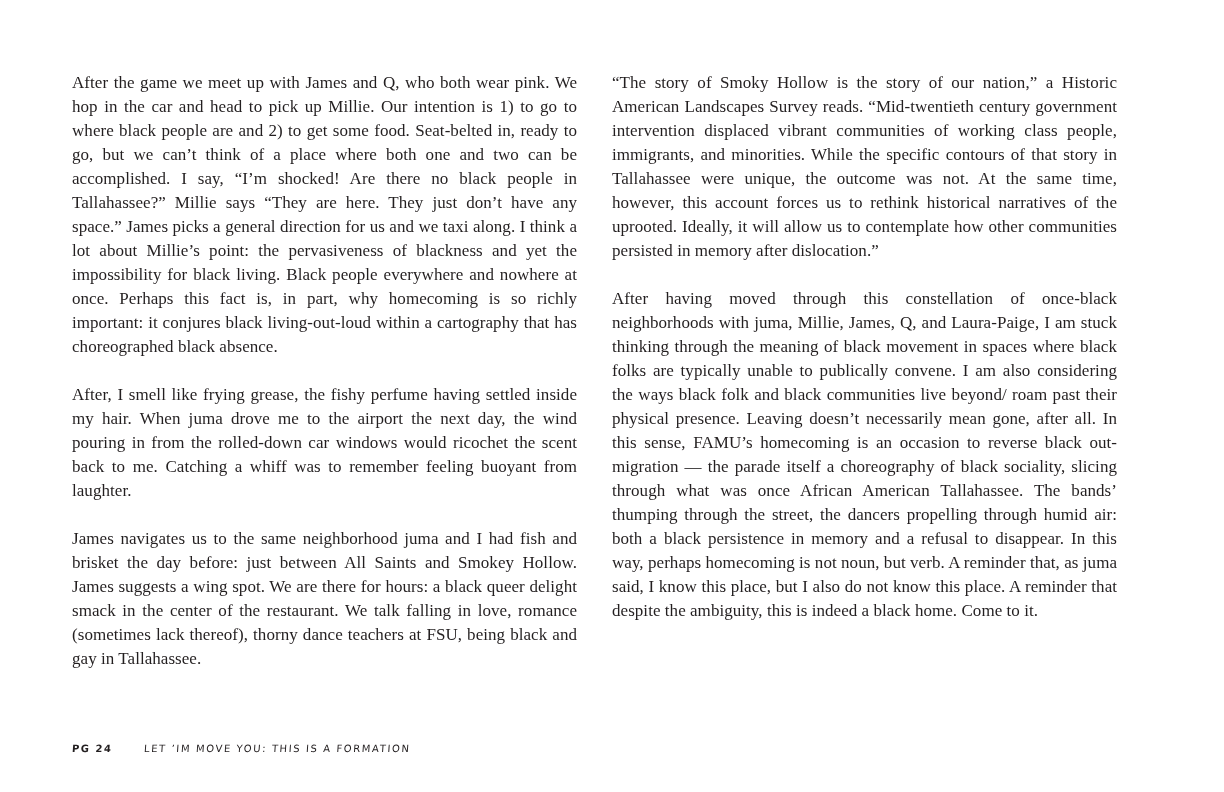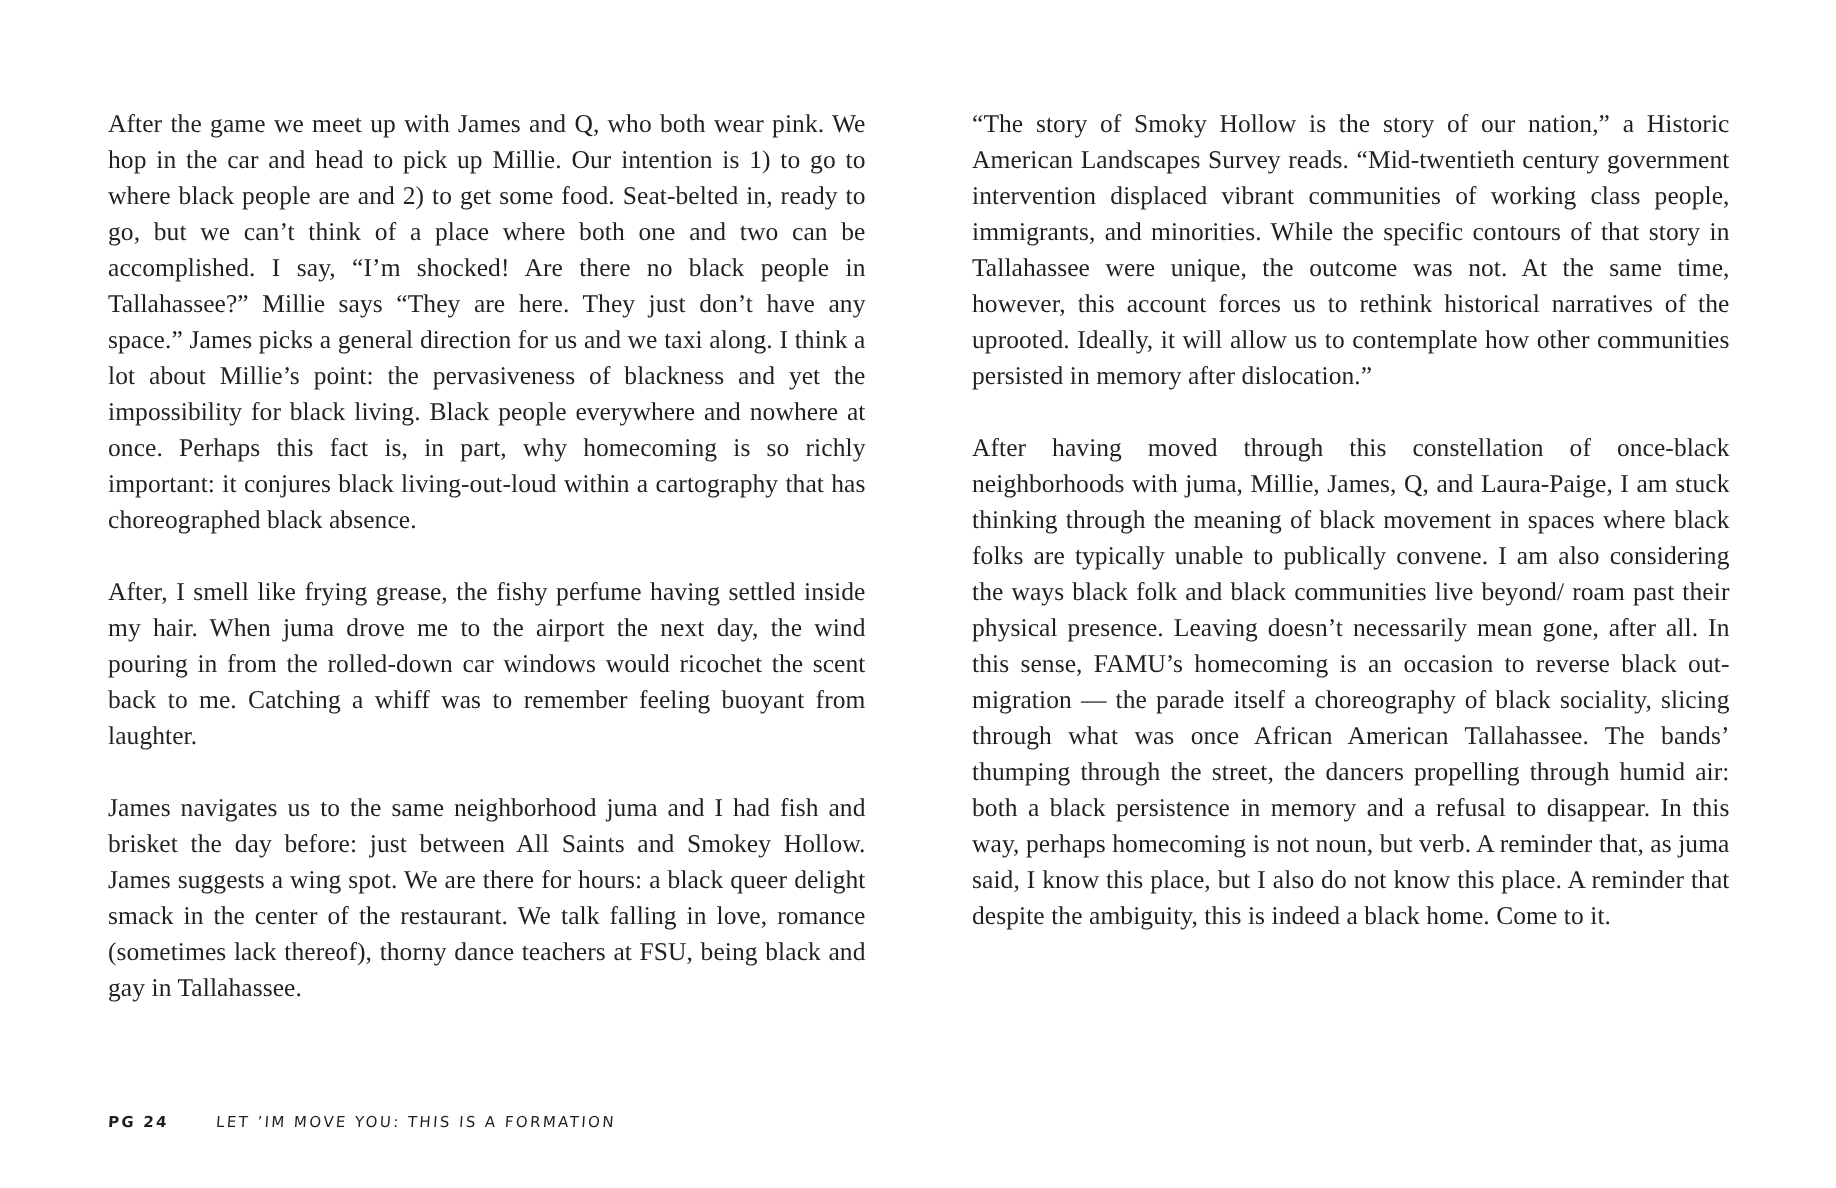--- a/index.html
+++ b/index.html
@@ -5,21 +5,21 @@
   html, body { margin: 0; padding: 0; background: #ffffff; }
   body { width: 1224px; height: 792px; position: relative; overflow: hidden; }
   .page { position: absolute; inset: 0; background: #ffffff; }
   .col {
     position: absolute; top: 71px; width: 505px;
     font-family: Liberation Serif, serif;
     font-size: 17px; line-height: 24px; color: #231f20;
     text-align: justify; letter-spacing: 0.05px;
   }
   .col.left { left: 72px; }
-  .col.right { left: 612px; margin-left: 36px; }
+  .col.right { left: 612px; }
   .col p { margin: 0 0 24px 0; }
   .footer {
     position: absolute; top: 743px; left: 72px;
     font-family: "DejaVu Sans", sans-serif; color: #231f20;
     display: flex; align-items: center;
   }
   .pg {
     font-size: 10px; font-weight: bold; letter-spacing: 1.5px;
     transform: skewX(-4deg); width: 72px;
   }

